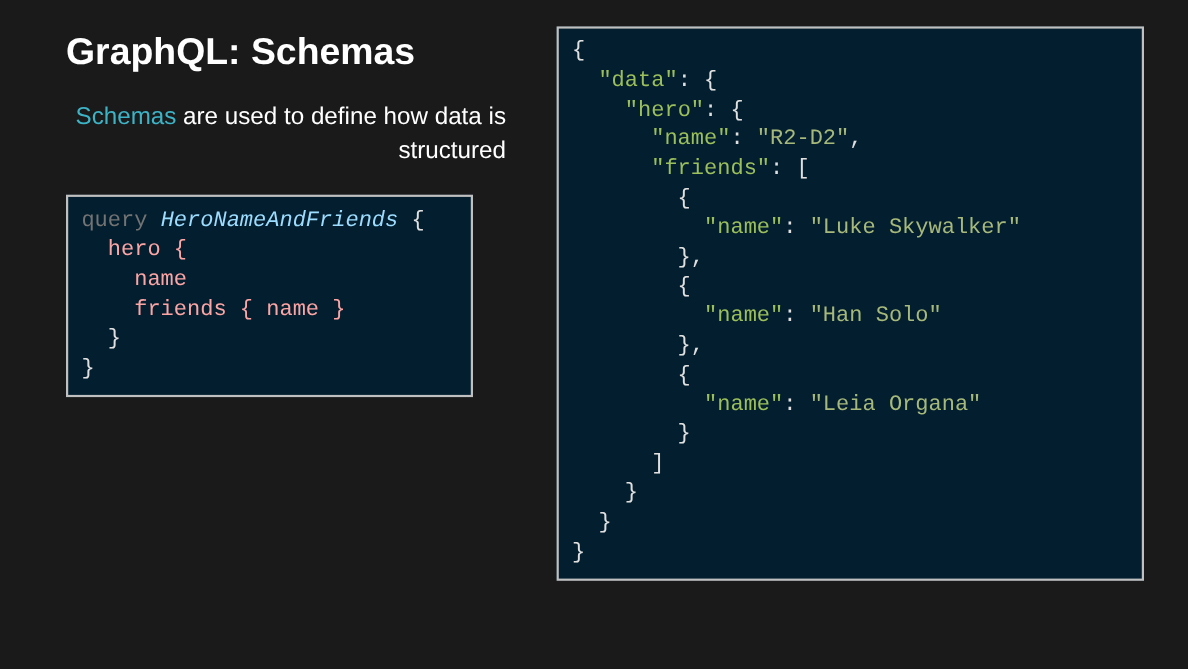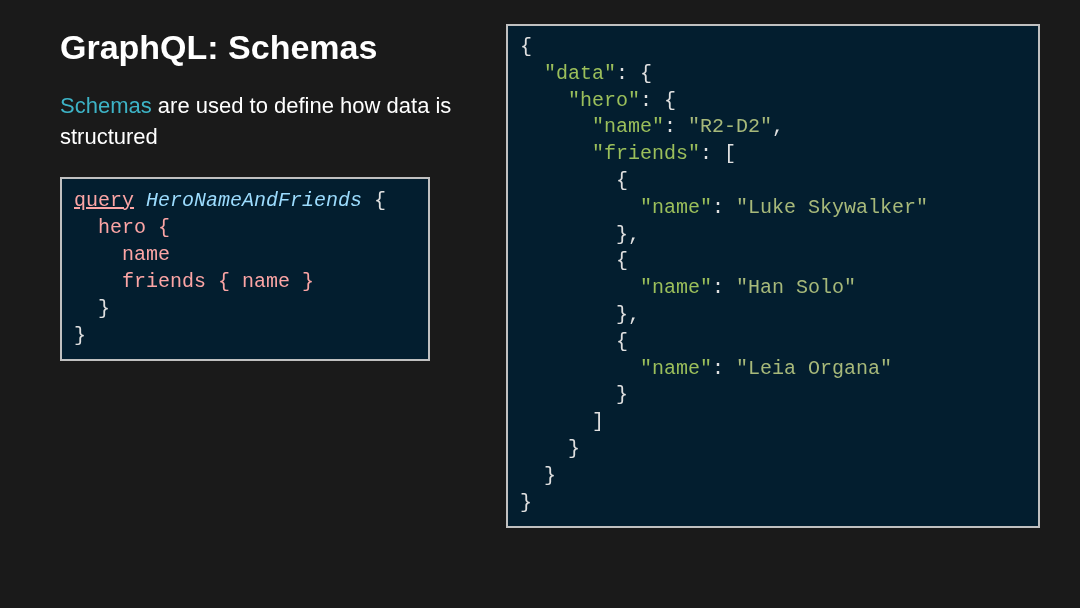--- a/index.html
+++ b/index.html
@@ -25,20 +25,21 @@
     font-size: 34px;
     font-weight: 700;
     color: #ffffff;
     margin-bottom: 24px;
   }
   .description {
     font-size: 22px;
     font-weight: 400;
     line-height: 1.4;
     margin-bottom: 24px;
+    text-align: right;
   }
   .desc-highlight { color: #3db3c6; }
   .desc-rest { color: #ffffff; }
   .code-box {
     background: #031e2f;
     border: 2px solid #c0c0c0;
     padding: 8px 12px 10px 12px;
     font-family: Consolas, "Courier New", monospace;
     white-space: pre;
     overflow: hidden;
@@ -49,21 +50,21 @@
     width: 370px;
   }
   .code-right {
     position: absolute;
     left: 506px;
     top: 24px;
     width: 534px;
     font-size: 20px;
     line-height: 1.34;
   }
-  .tok-keyword { color: #fca5a5; text-decoration: underline; }
+  .tok-keyword { color: #737373; }
   .tok-typename { color: #9cdcfe; font-style: italic; }
   .tok-field { color: #fca5a5; }
   .tok-brace { color: #e0e0e0; }
   .tok-key { color: #9bbf5b; }
   .tok-punc { color: #e0e0e0; }
   .tok-string { color: #a7b97a; }
 </style>
 </head>
 <body>
 

